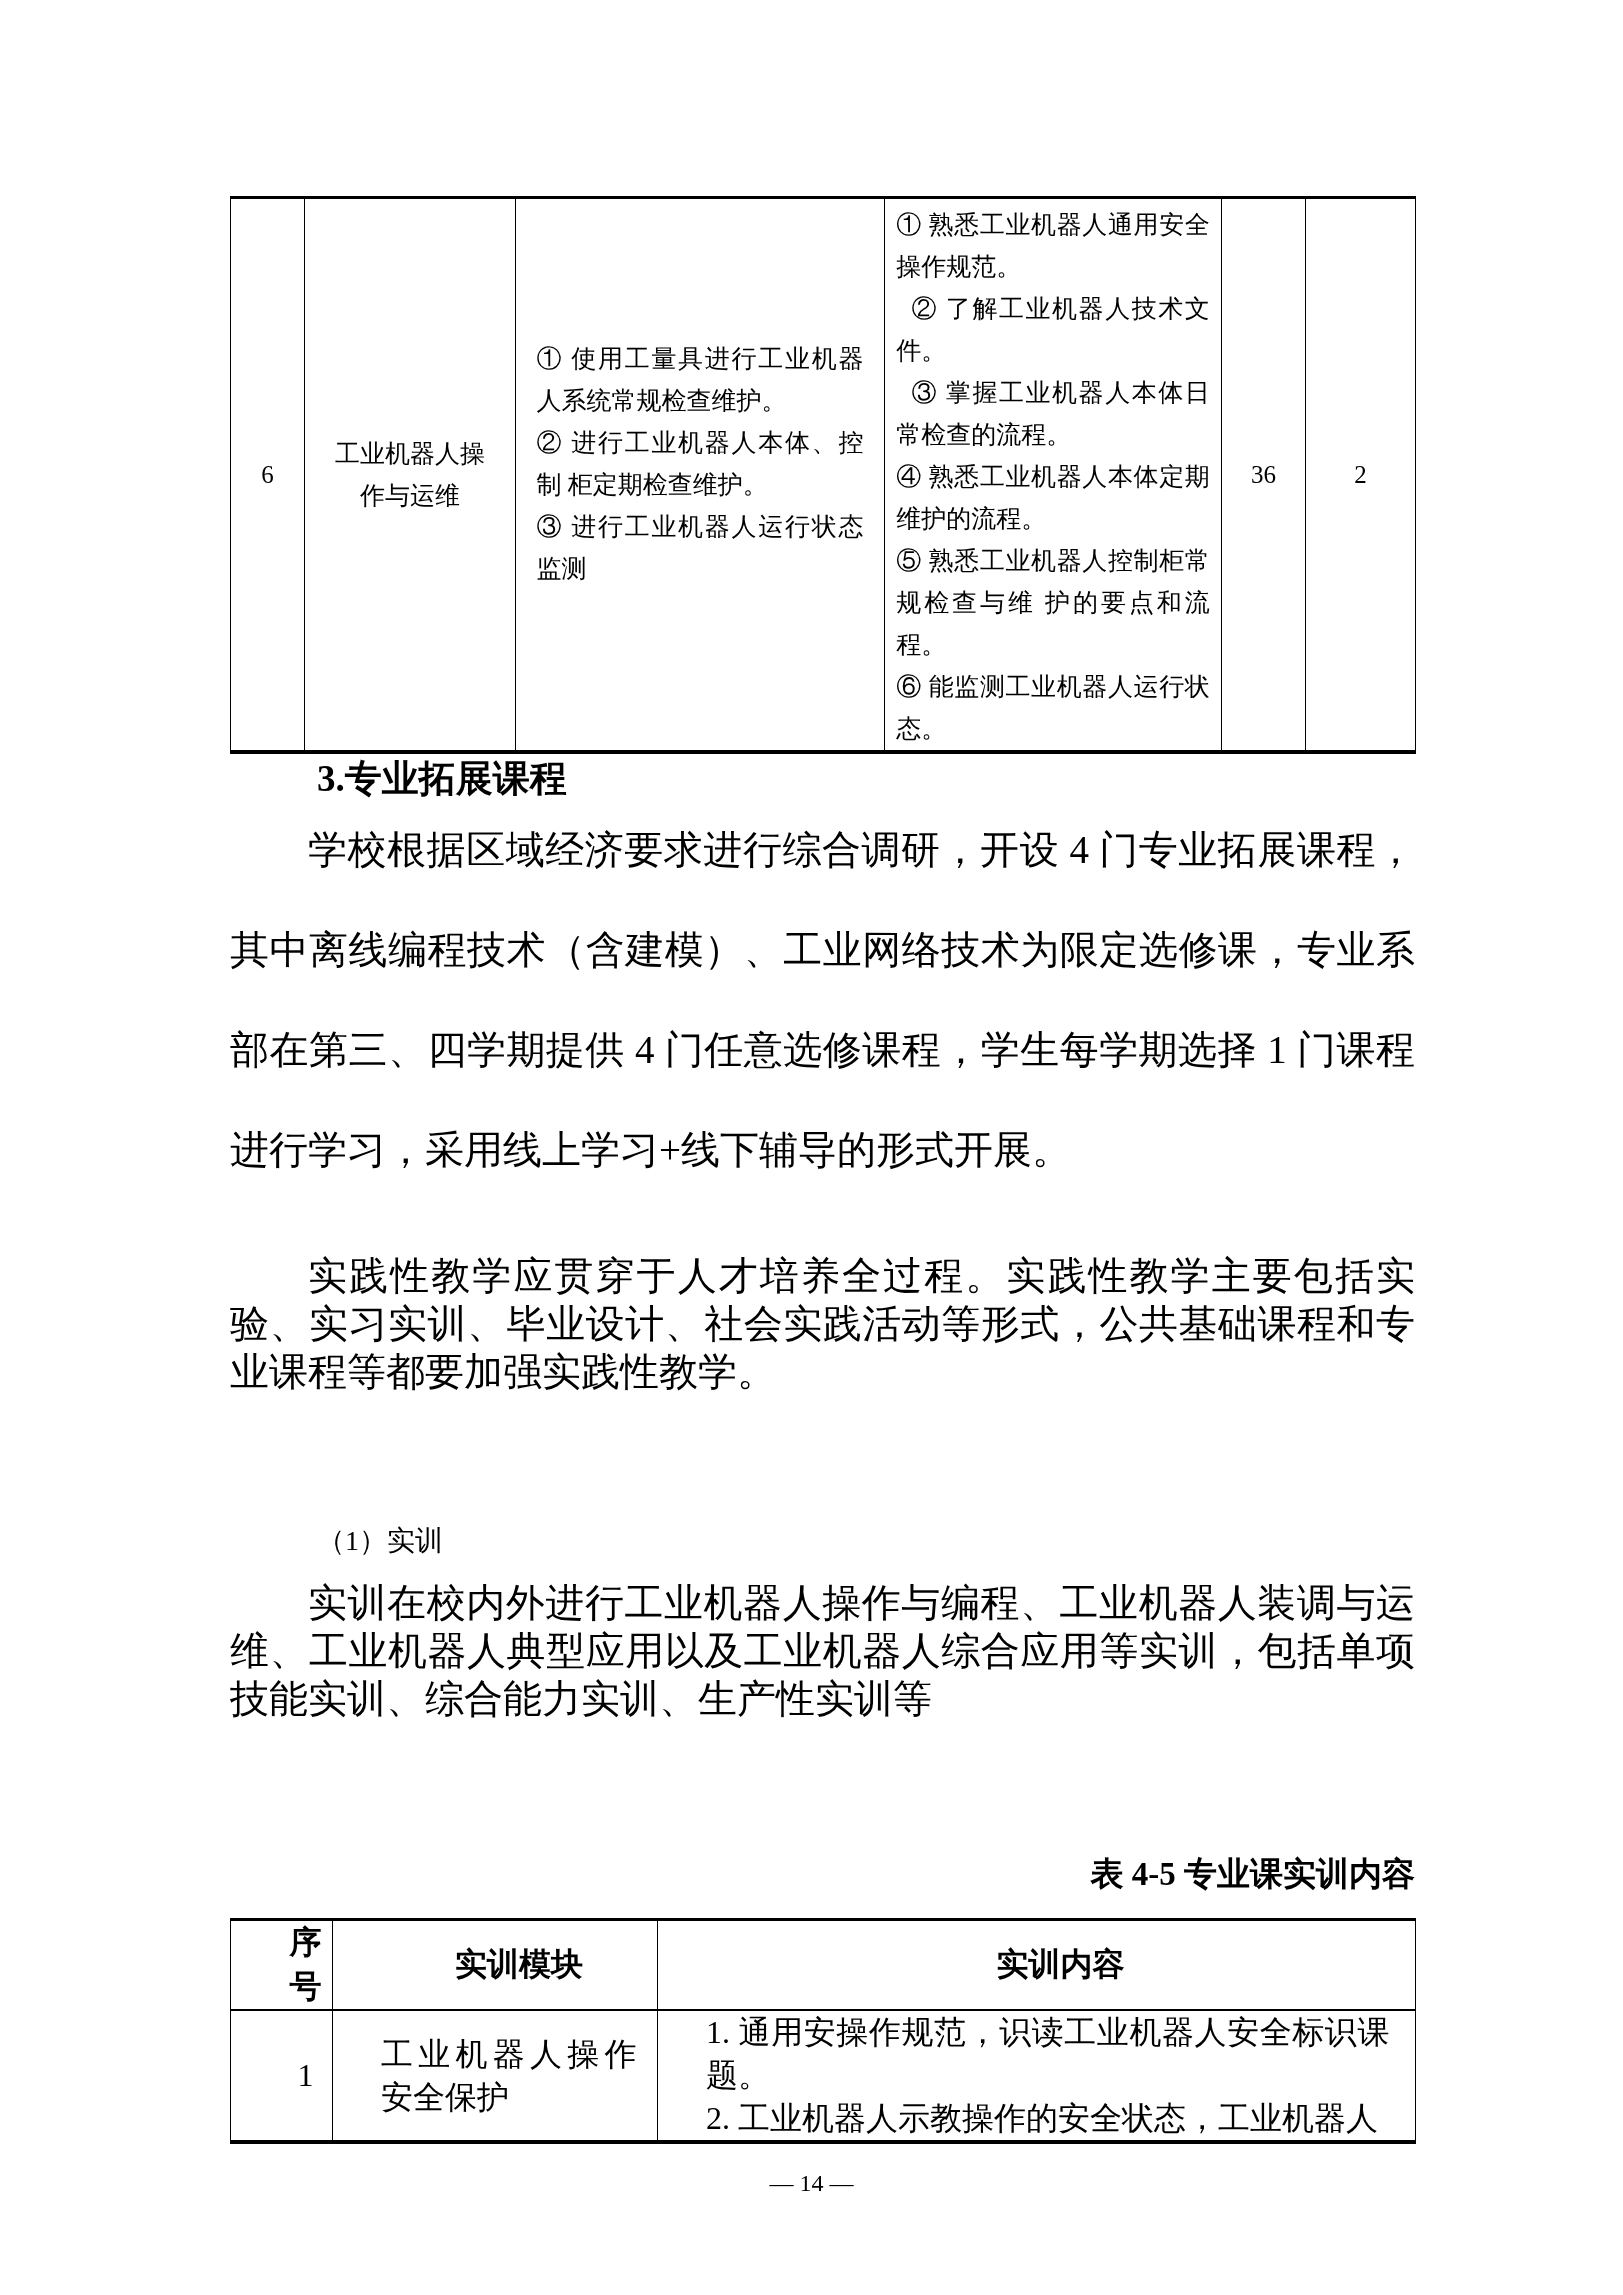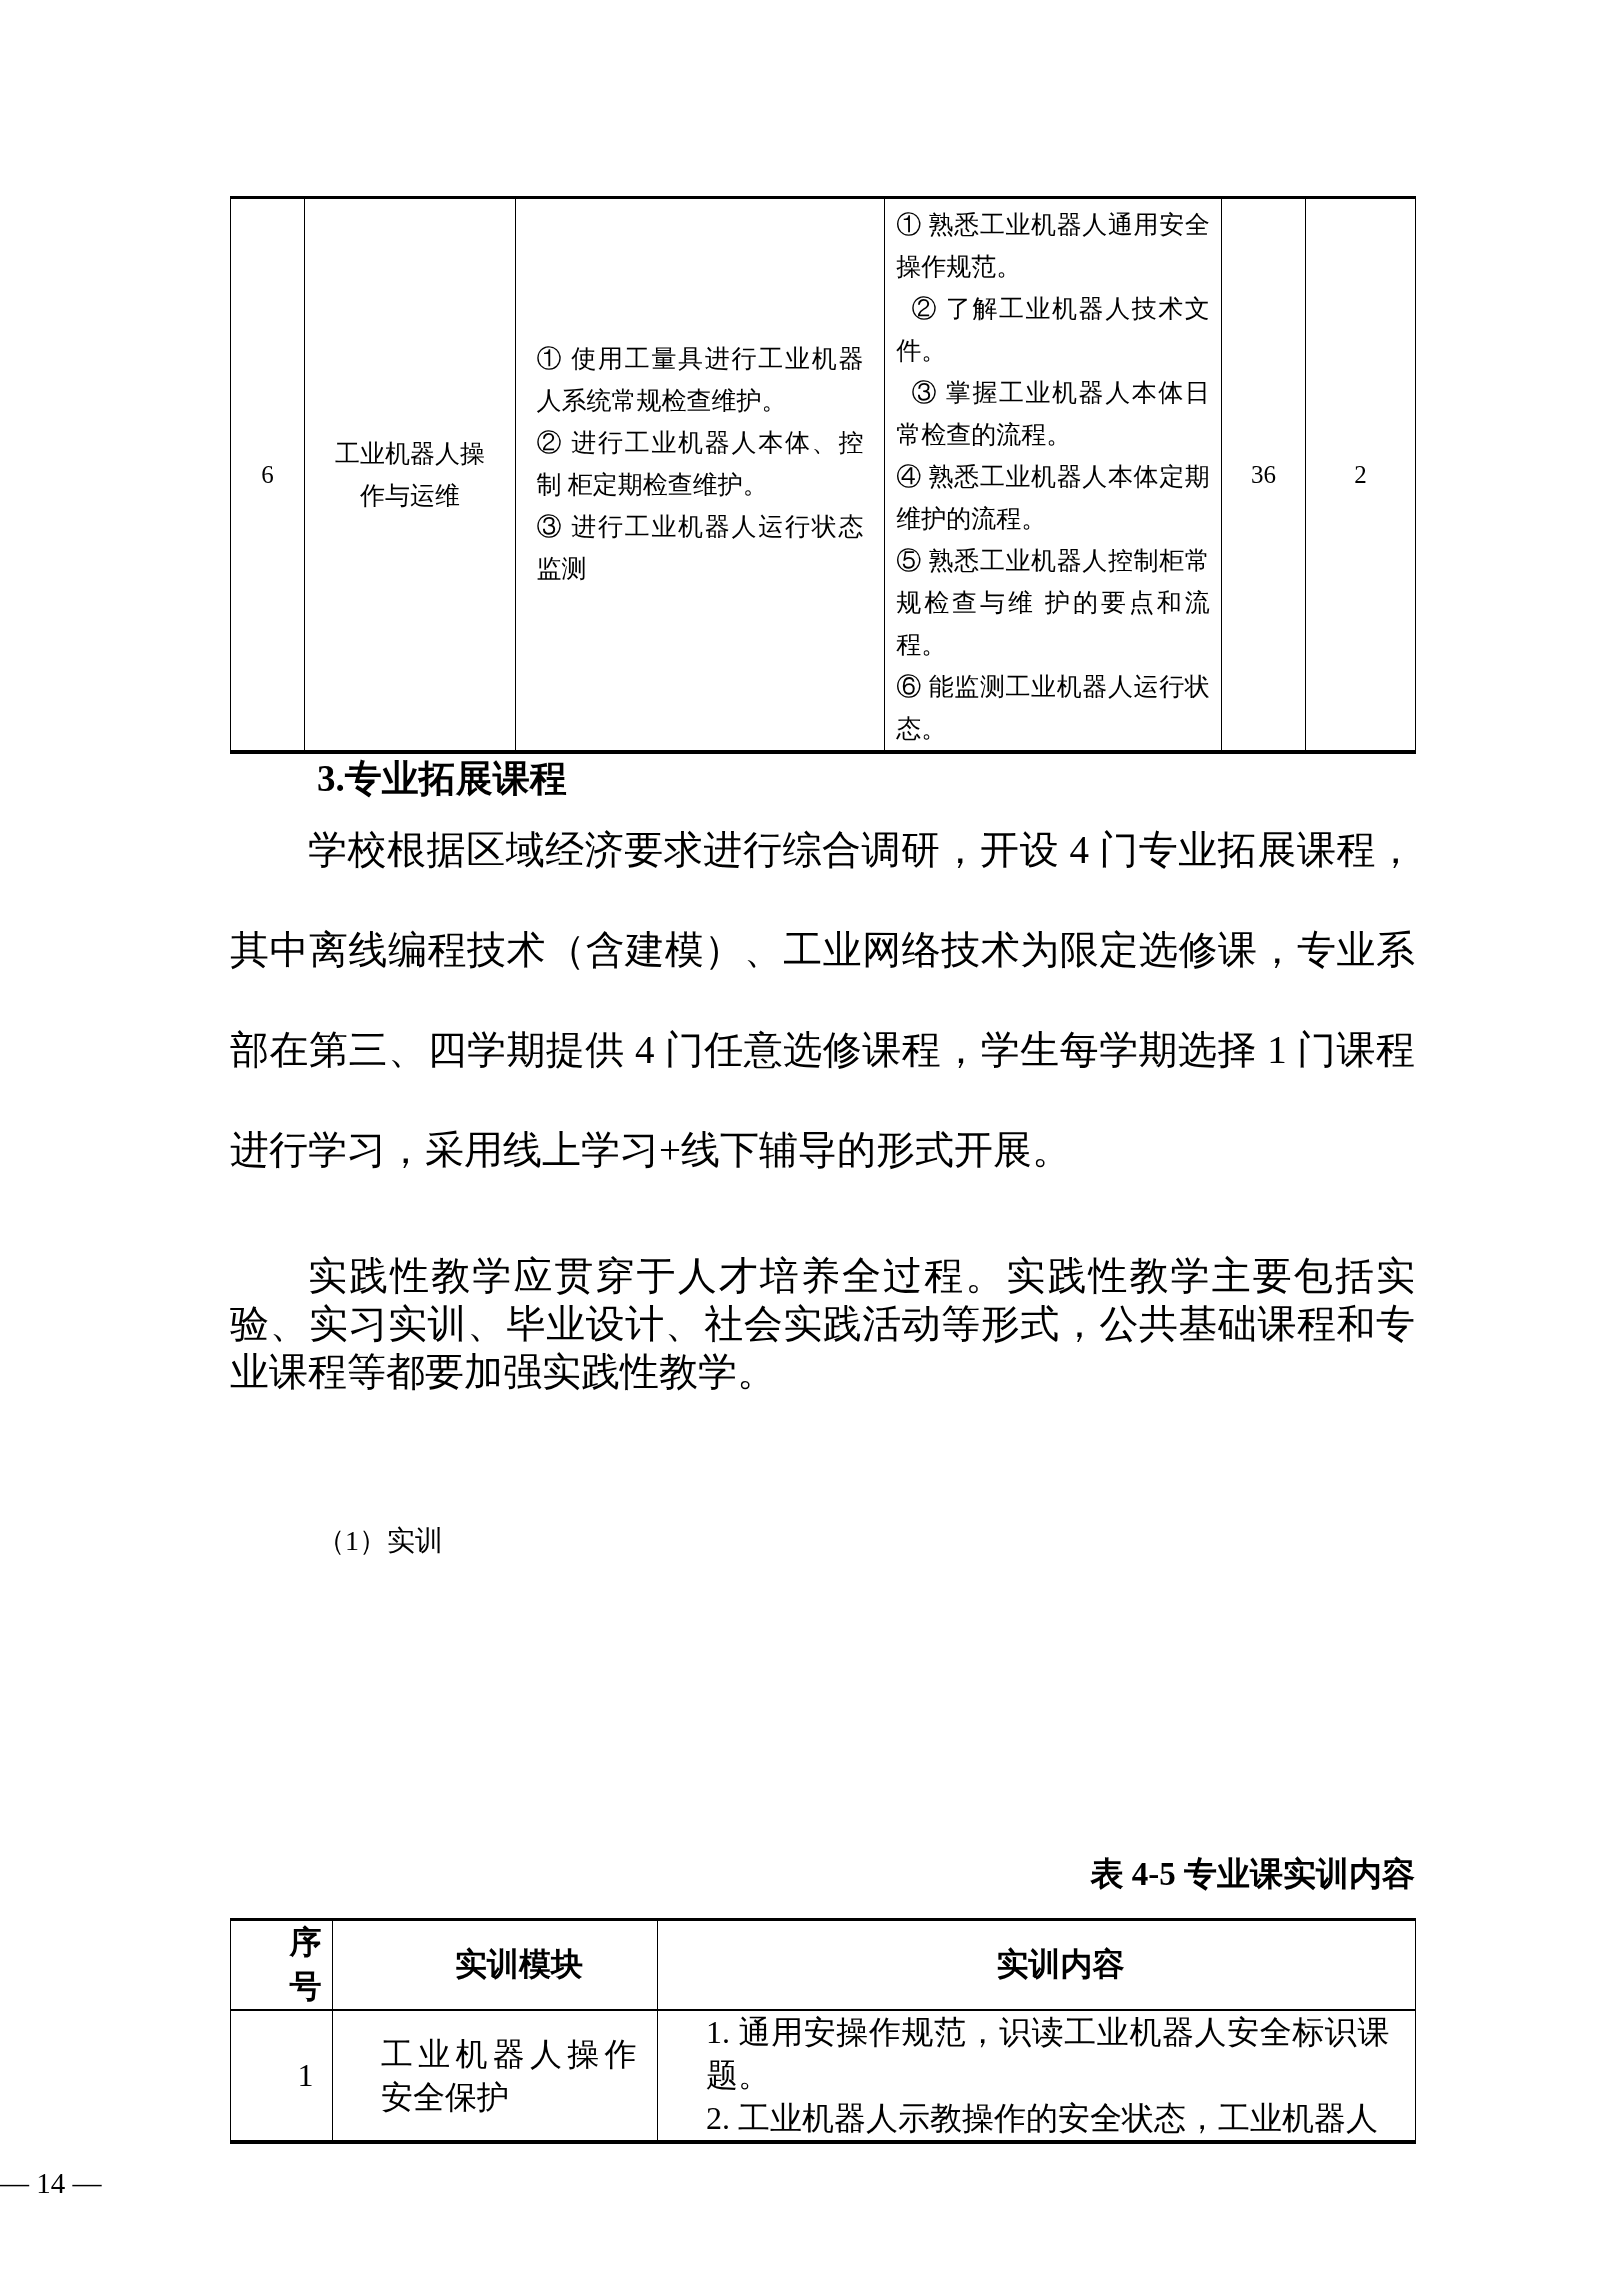--- a/index.html
+++ b/index.html
@@ -121,22 +121,22 @@
     text-align: justify;
     padding: 0 25.6px;
   }
 
   
   .page-footer {
     position: absolute;
     left: 0;
     top: 2167px;
     width: 100%;
-    text-align: left;
-    font-size: 29px;
+    text-align: center;
+    font-size: 24px;
     line-height: 33px;
   }
 </style>
 </head>
 <body>
 
 <div class="page">
 
   <table class="course-table">
     <colgroup>
@@ -180,20 +180,21 @@
 
   <div class="blk num-heading" style="top:756px">3.专业拓展课程</div>
 
   <div class="blk body-para para-wide" style="top:800px">学校根据区域经济要求进行综合调研，开设 4 门专业拓展课程，其中离线编程技术（含建模）、工业网络技术为限定选修课，专业系部在第三、四学期提供 4 门任意选修课程，学生每学期选择 1 门课程进行学习，采用线上学习+线下辅导的形式开展。</div>
 
 
   <div class="blk body-para para-tight" style="top:1252px">实践性教学应贯穿于人才培养全过程。实践性教学主要包括实验、实习实训、毕业设计、社会实践活动等形式，公共基础课程和专业课程等都要加强实践性教学。</div>
 
   <div class="blk sub-heading" style="top:1508px">（1）实训</div>
 
+  <div class="blk body-para para-tight" style="top:1579px">实训在校内外进行工业机器人操作与编程、工业机器人装调与运维、工业机器人典型应用以及工业机器人综合应用等实训，包括单项技能实训、综合能力实训、生产性实训等</div>
 
   <div class="blk table-caption" style="top:1854px">表 4-5 专业课实训内容</div>
 
   <table class="training-table">
     <colgroup>
       <col style="width:102px">
       <col style="width:325px">
       <col style="width:758px">
     </colgroup>
     <thead>

